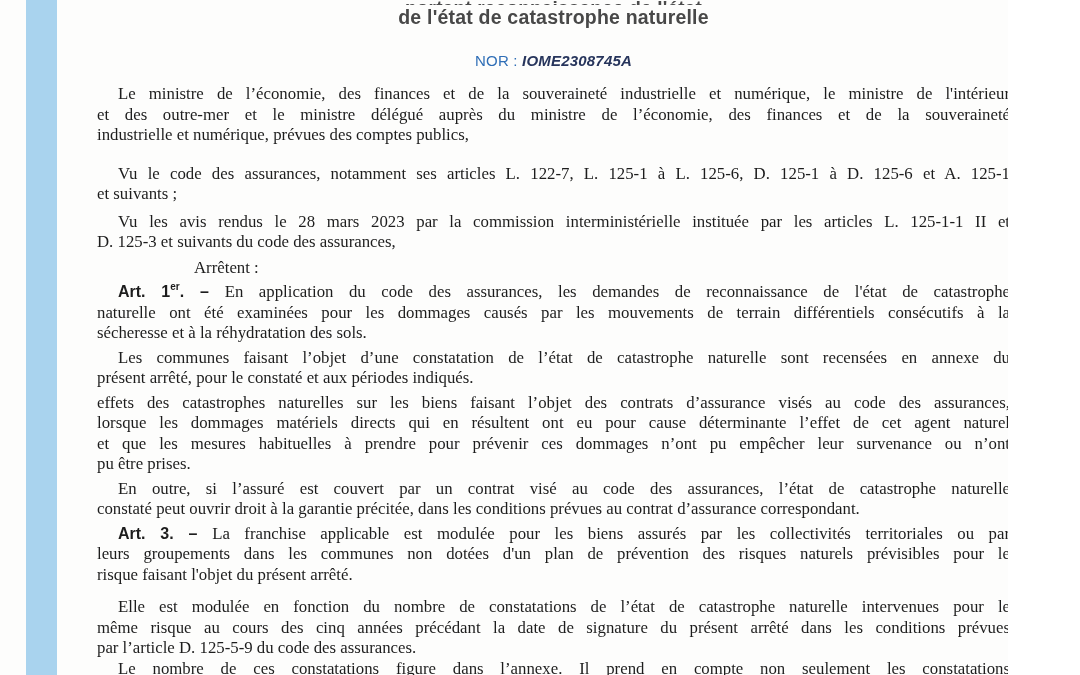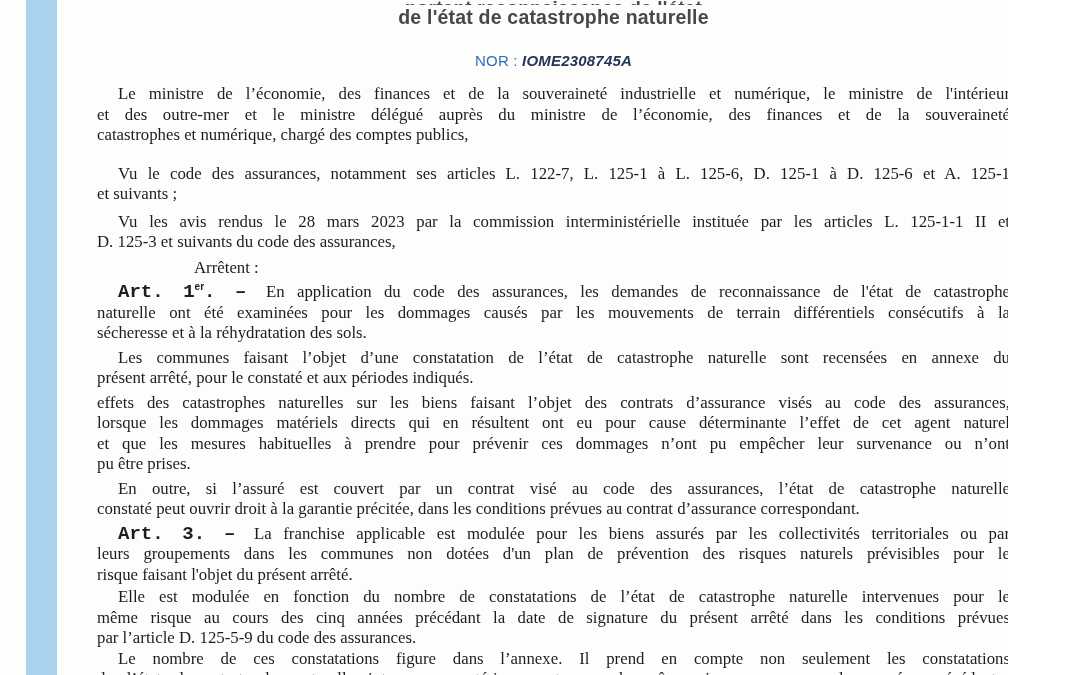--- a/index.html
+++ b/index.html
@@ -42,25 +42,25 @@
   .text{
     margin-top:15px;
     font-size:16.8px;line-height:20.5px;color:#1d1d1d;
   }
   .para{margin:0 0 5px;}
   .ln{text-align:left;}
   .jl{text-align:justify;text-align-last:justify;}
   .ind{text-indent:21px;}
   .mb6{margin-bottom:18px}.mb7{margin-bottom:7px}
   .mb10{}.mb4{margin-bottom:4px}
-  .mb2{margin-bottom:2px}.mb0{margin-bottom:0}
+  .mb2{margin-bottom:12px}.mb0{margin-bottom:0}
   .enact{margin:0 0 4px;padding-left:97px;}
   .art-label{
-    font-family:Liberation Mono, monospace;
-    font-weight:700;font-size:19px;
+    font-family:Liberation Sans, sans-serif;
+    font-weight:700;font-size:16px;
   }
   sup.art-sup{
     font-family:"Liberation Sans", sans-serif;
     font-weight:700;font-size:10px;line-height:0;vertical-align:super;
   }
 </style>
 </head>
 <body>
 
 <div class="page">
@@ -77,21 +77,21 @@
     <div class="nor">
       <span class="nor-label">NOR :</span>
       <span class="nor-value">IOME2308745A</span>
     </div>
 
     <div class="text">
 
       <div class="para mb6">
         <div class="ln jl ind">Le ministre de l’économie, des finances et de la souveraineté industrielle et numérique, le ministre de l'intérieur</div>
         <div class="ln jl">et des outre-mer et le ministre délégué auprès du ministre de l’économie, des finances et de la souveraineté</div>
-        <div class="ln">catastrophes et numérique, chargé des comptes publics,</div>
+        <div class="ln">industrielle et numérique, prévues des comptes publics,</div>
       </div>
 
       <div class="para mb7">
         <div class="ln jl ind">Vu le code des assurances, notamment ses articles L. 122-7, L. 125-1 à L. 125-6, D. 125-1 à D. 125-6 et A. 125-1</div>
         <div class="ln">et suivants ;</div>
       </div>
 
       <div class="para mb10">
         <div class="ln jl ind">Vu les avis rendus le 28 mars 2023 par la commission interministérielle instituée par les articles L. 125-1-1 II et</div>
         <div class="ln">D. 125-3 et suivants du code des assurances,</div>

